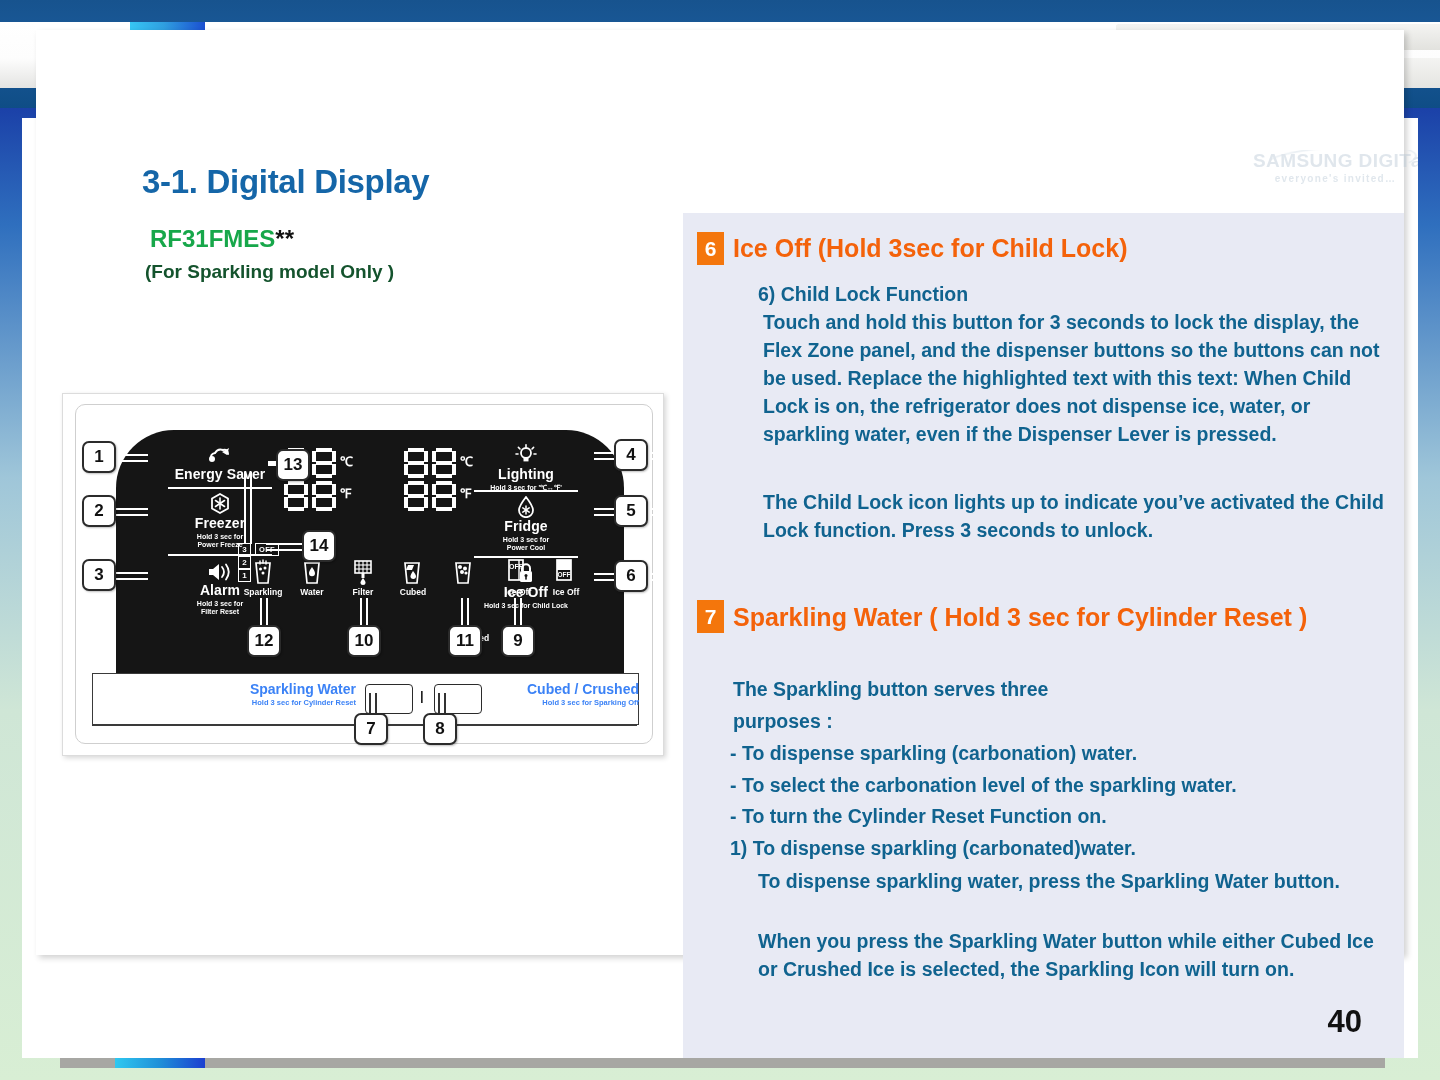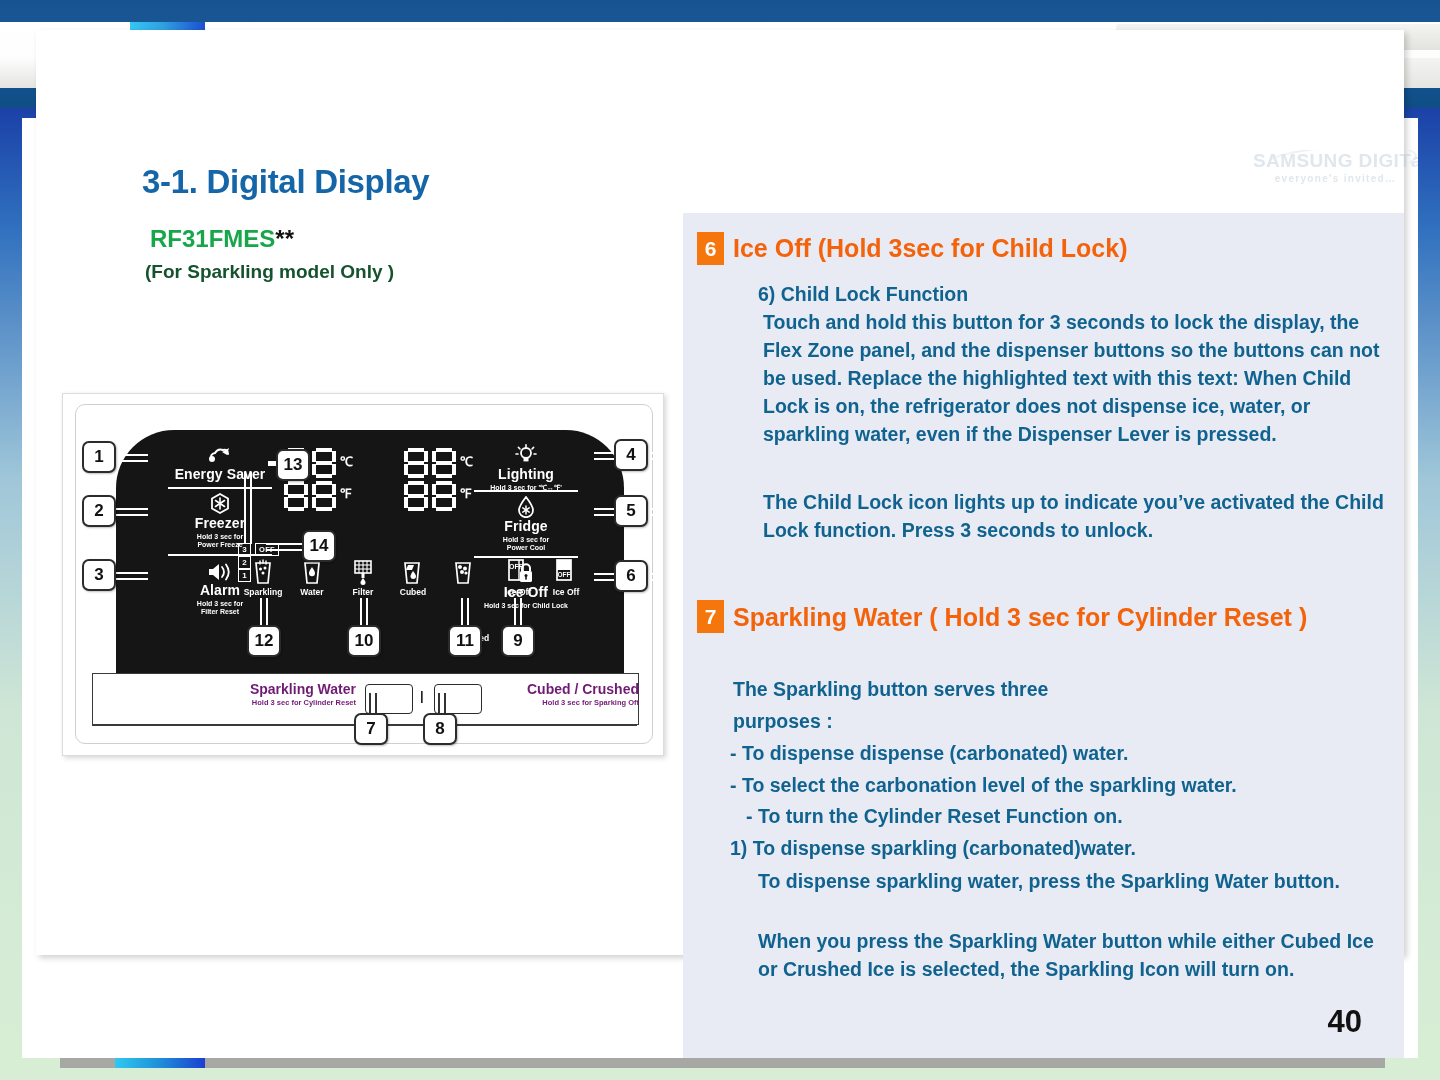--- a/index.html
+++ b/index.html
@@ -203,21 +203,21 @@
     display:flex;align-items:center;justify-content:center;
   }
   .offbox{
     position:absolute;border:1.5px solid #ffffff;color:#ffffff;
     font-size:7.5px;font-weight:bold;padding:1px 3px;letter-spacing:.3px;
   }
 
   .dispbtn{
     position:absolute;width:46px;height:28px;border:1.6px solid #2b2b2b;border-radius:4px;background:#ffffff;
   }
-  .disptxt{position:absolute;color:#701a75;}
+  .disptxt{position:absolute;color:#3b82f6;}
   .disptxt .t1{font-size:14px;font-weight:bold;line-height:1.1;}
   .disptxt .t2{font-size:7.5px;font-weight:bold;margin-top:1px;}
 
   
   #rpanel{
     position:absolute;left:683px;top:213px;width:721px;height:845px;
     background:#e8eaf4;
   }
   .badge{
     position:absolute;width:27px;height:33px;background:#f4760c;
@@ -607,23 +607,23 @@
   <div class="sec-head" style="left:50px;top:21px;">Ice Off (Hold 3sec for Child Lock)</div>
   <div class="body-blue" style="left:75px;top:68px;width:640px;">6) Child Lock Function</div>
   <div class="body-blue" style="left:80px;top:96px;width:638px;">Touch and hold this button for 3 seconds to lock the display, the Flex Zone panel, and the dispenser buttons so the buttons can not be used. Replace the highlighted text with this text: When Child Lock is on, the refrigerator does not dispense ice, water, or sparkling water, even if the Dispenser Lever is pressed.</div>
   <div class="body-blue" style="left:80px;top:276px;width:630px;">The Child Lock icon lights up to indicate you’ve activated the Child Lock function. Press 3 seconds to unlock.</div>
 
   <div class="badge" style="left:14px;top:387px;">7</div>
   <div class="sec-head" style="left:50px;top:390px;">Sparkling Water ( Hold 3 sec for Cylinder Reset )</div>
 
   <div class="body-blue" style="left:50px;top:463px;width:660px;">The Sparkling button serves three</div>
   <div class="body-blue" style="left:50px;top:495px;width:660px;">purposes :</div>
-  <div class="body-blue" style="left:47px;top:527px;width:680px;">- To dispense dispense (carbonated) water.</div>
+  <div class="body-blue" style="left:47px;top:527px;width:680px;">- To dispense sparkling (carbonation) water.</div>
   <div class="body-blue" style="left:47px;top:559px;width:680px;">- To select the carbonation level of the sparkling water.</div>
-  <div class="body-blue" style="left:47px;top:590px;width:680px;margin-left:16px;">- To turn the Cylinder Reset Function on.</div>
+  <div class="body-blue" style="left:47px;top:590px;width:680px;">- To turn the Cylinder Reset Function on.</div>
   <div class="body-blue" style="left:47px;top:622px;width:680px;">1) To dispense sparkling (carbonated)water.</div>
   <div class="body-blue" style="left:75px;top:655px;width:648px;">To dispense sparkling water, press the Sparkling Water button.</div>
   <div class="body-blue" style="left:75px;top:715px;width:620px;">When you press the Sparkling Water button while either Cubed Ice or Crushed Ice is selected, the Sparkling Icon will turn on.</div>
 
   <div id="pageno">40</div>
 </div>
 
 <div id="bottombar"></div>
 <div id="bottombar-accent"></div>
 

